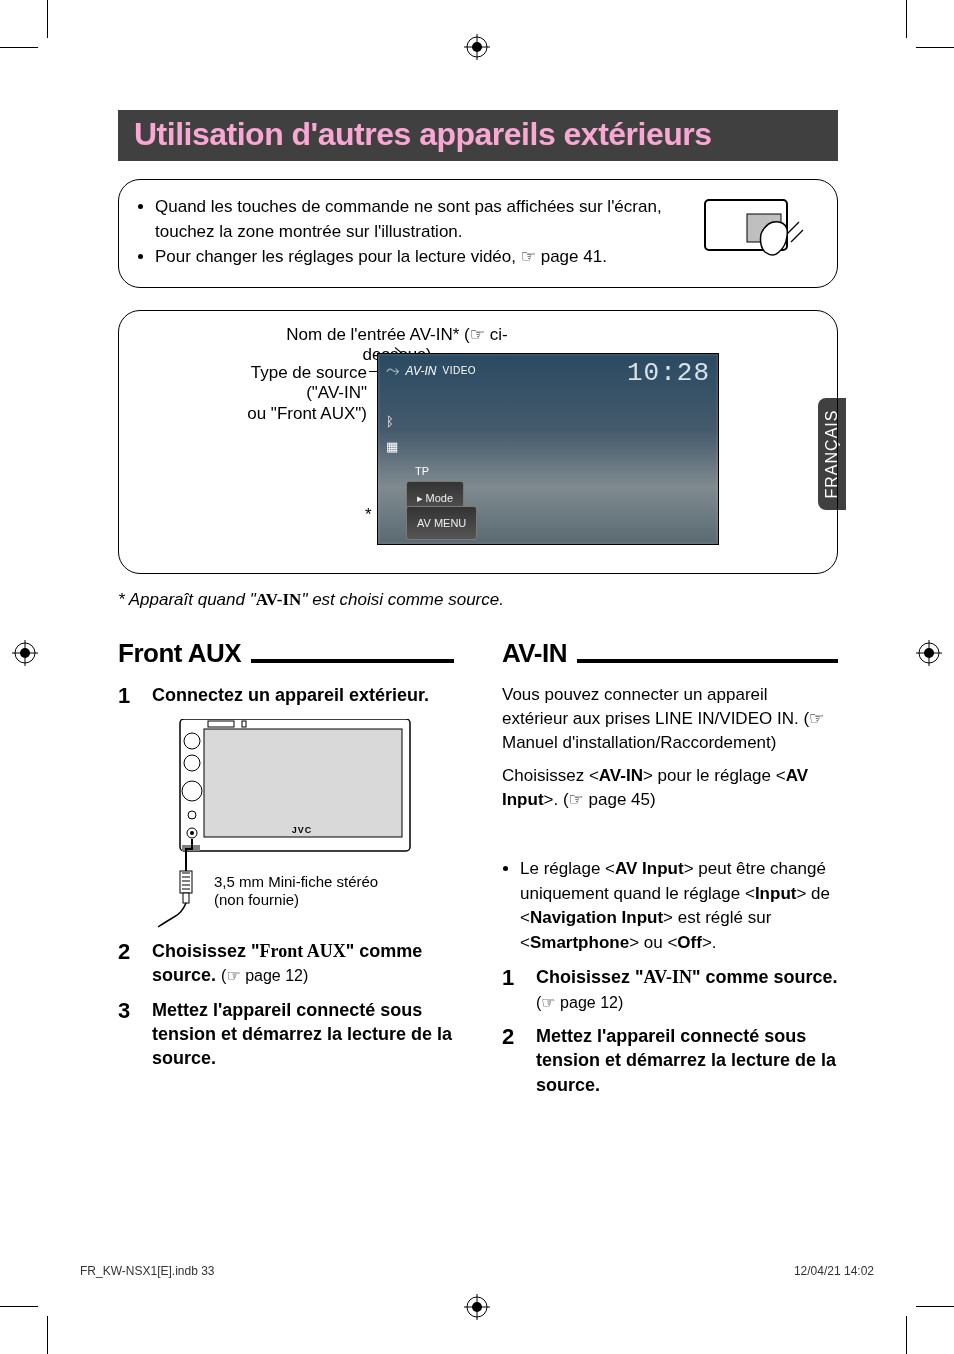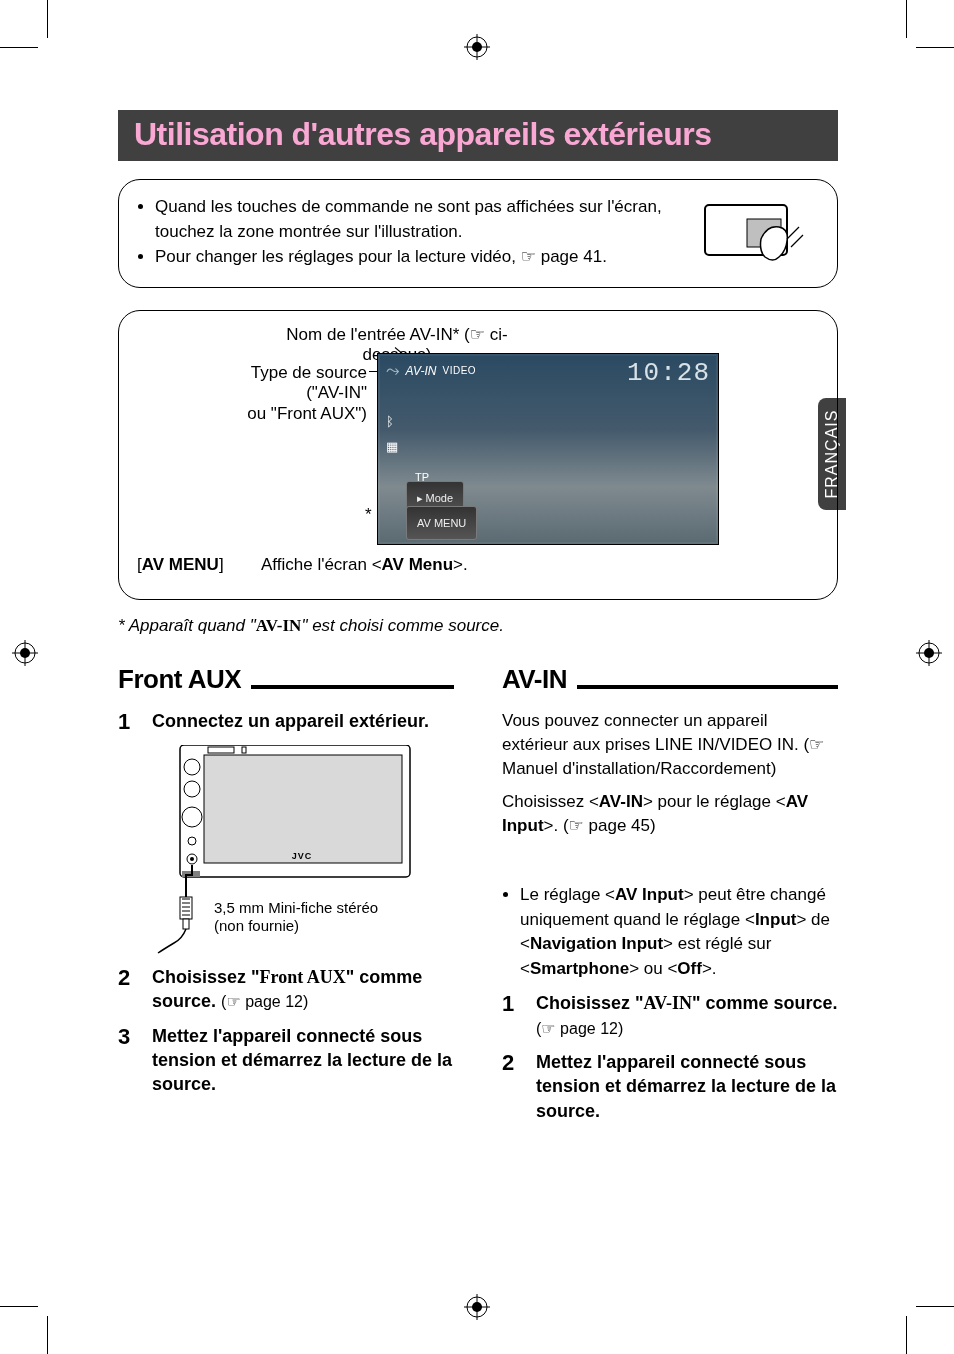--- a/index.html
+++ b/index.html
@@ -45,21 +45,21 @@
     font-family: "Arial Narrow","Myriad Pro Condensed","Helvetica Neue Condensed",Arial,sans-serif;
     font-stretch: condensed;
   }
   
   .info-box {
     margin-top: 18px;
     border:1px solid #000;
     border-radius: 22px;
     padding: 14px 22px 16px 22px;
     display:flex;
-    align-items:flex-end;
+    align-items:flex-start;
     gap: 30px;
   }
   .info-box ul { margin:0; padding:0 0 0 14px; font-size:17px; line-height:1.45;
     font-family: "Arial Narrow","Myriad Pro Condensed",Arial,sans-serif; font-stretch: condensed;}
   .info-box li { margin: 1px 0; }
   .touch-mini {
     flex:0 0 auto;
     width:112px;
     height:72px;
   }
@@ -94,21 +94,21 @@
   .clock {
     position:absolute; right:8px; top:4px;
     font-family: "DS-Digital","Courier New",monospace;
     font-size:26px; letter-spacing:1px;
     color:#d8e2e8;
   }
   .left-icons {
     position:absolute; left:8px; top:60px; display:flex; flex-direction:column; gap:10px;
     font-size:13px;
   }
-  .tp { position:absolute; left:32px; bottom:60px; font-size:11px; padding:1px 5px; }
+  .tp { position:absolute; left:32px; bottom:66px; font-size:11px; padding:1px 5px; }
   .btn-mode, .btn-avmenu {
     position:absolute; left:28px;
     background:linear-gradient(#333,#555);
     border:1px solid #7a7a7a;
     border-radius:3px; padding:10px 10px;
     font-size:11px; color:#eee;
   }
   .btn-mode { bottom:28px; }
   .btn-avmenu { bottom:4px; }
   .leader { position:absolute; background:#000; height:1px; }
@@ -282,28 +282,20 @@
         <div class="left-icons">
           <span>ᛒ</span>
           <span>▦</span>
         </div>
         <div class="tp">TP</div>
         <div class="btn-mode">▸ <span>Mode</span></div>
         <div class="btn-avmenu">AV MENU</div>
       </div>
     </div>
 
-    <div class="row-def">
-      <div class="key"><span>[<b>AV MENU</b>]</span></div>
-      <div class="val">
-        <span>
-          <span>Affiche l'écran &lt;</span><b>AV Menu</b><span>&gt;.</span>
-        </span>
-      </div>
-    </div>
   </div>
 
   <div class="footnote">
     <span>* Apparaît quand "</span><span class="avin">AV-IN</span><span>" est choisi comme source.</span>
   </div>
 
   <div class="cols">
 
     <div class="col">
       <div class="sec-head">
@@ -384,14 +376,18 @@
       </div>
       <div class="step">
         <div class="num">2</div>
         <div class="txt"><b>Mettez l'appareil connecté sous tension et démarrez la lecture de la source.</b></div>
       </div>
     </div>
   </div>
 </div>
 
 
+<div class="tiny-footer">
+  <span>FR_KW-NSX1[E].indb   33</span>
+  <span>12/04/21   14:02</span>
+</div>
 
 </div>
 
 </body></html>

